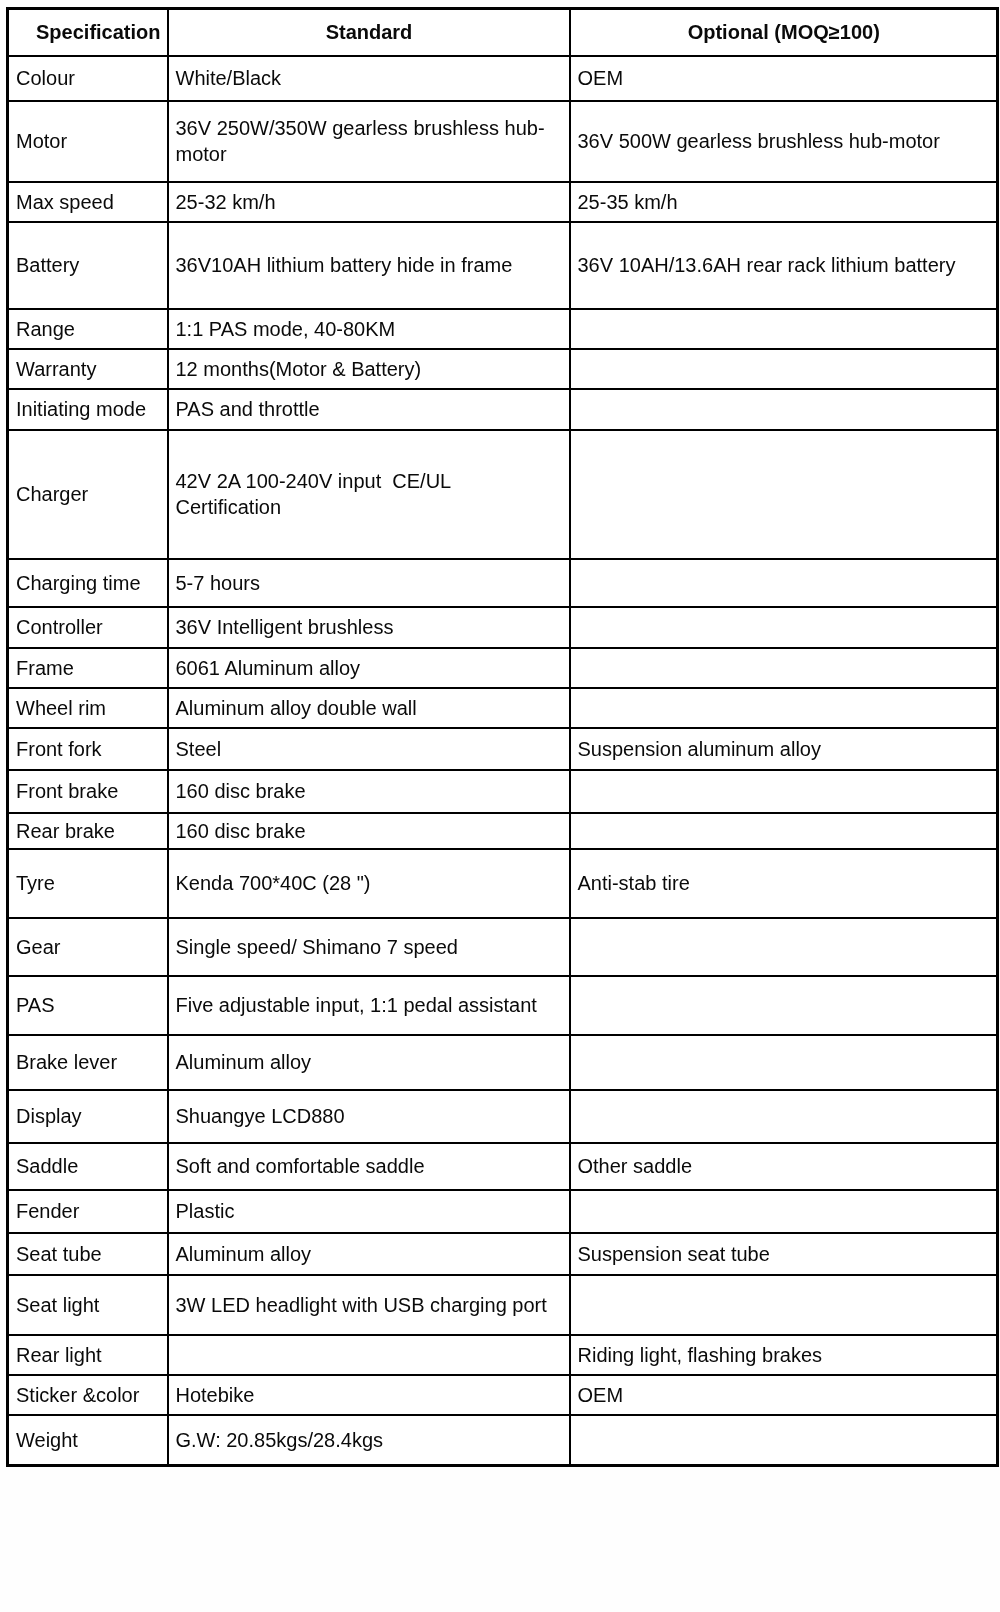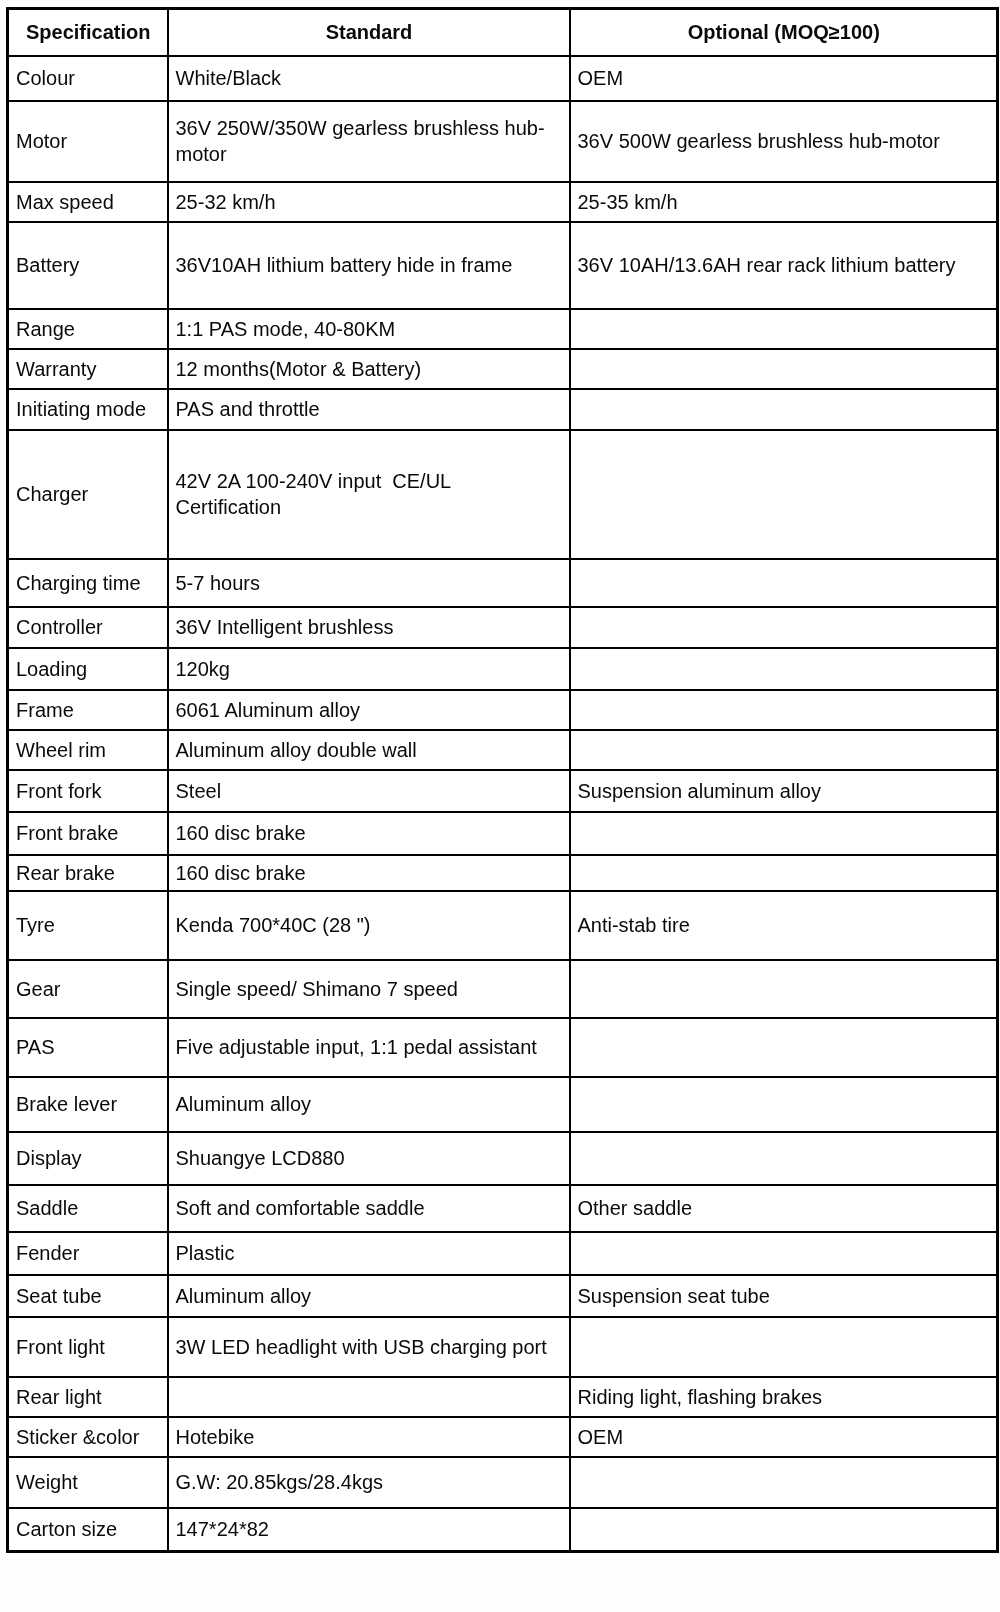--- a/index.html
+++ b/index.html
@@ -35,21 +35,21 @@
     white-space: pre-wrap;
     word-wrap: break-word;
     overflow: hidden;
     background: #fff;
   }
   thead tr { height: 47px; }
   th {
     font-weight: 700;
     text-align: center;
   }
-  th.left { text-align: center; }
+  th.left { text-align: right; }
   td { text-align: left; }
 </style>
 </head>
 <body>
 
 <div class="page">
   <table class="spec-table">
     <colgroup>
       <col class="c1">
         <col class="c2">
@@ -108,25 +108,20 @@
         <tr style="height: 48px;">
           <td>Charging time</td>
           <td>5-7 hours</td>
           <td></td>
         </tr>
         <tr style="height: 41px;">
           <td>Controller</td>
           <td>36V Intelligent brushless</td>
           <td></td>
         </tr>
-        <tr style="height: 42px;">
-          <td>Loading</td>
-          <td>120kg</td>
-          <td></td>
-        </tr>
         <tr style="height: 40px;">
           <td>Frame</td>
           <td>6061 Aluminum alloy</td>
           <td></td>
         </tr>
         <tr style="height: 40px;">
           <td>Wheel rim</td>
           <td>Aluminum alloy double wall</td>
           <td></td>
         </tr>
@@ -179,39 +174,34 @@
           <td>Fender</td>
           <td>Plastic</td>
           <td></td>
         </tr>
         <tr style="height: 42px;">
           <td>Seat tube</td>
           <td>Aluminum alloy</td>
           <td>Suspension seat tube</td>
         </tr>
         <tr style="height: 60px;">
-          <td>Front light</td>
+          <td>Seat light</td>
           <td>3W LED headlight with USB charging port</td>
           <td></td>
         </tr>
         <tr style="height: 40px;">
           <td>Rear light</td>
           <td></td>
           <td>Riding light, flashing brakes</td>
         </tr>
         <tr style="height: 40px;">
           <td>Sticker &amp;color</td>
           <td>Hotebike</td>
           <td>OEM</td>
         </tr>
         <tr style="height: 51px;">
           <td>Weight</td>
           <td>G.W: 20.85kgs/28.4kgs</td>
-          <td></td>
-        </tr>
-        <tr style="height: 44px;">
-          <td>Carton size</td>
-          <td>147*24*82</td>
           <td></td>
         </tr>
       </tbody>
   </table>
 </div>
 
 </body></html>

